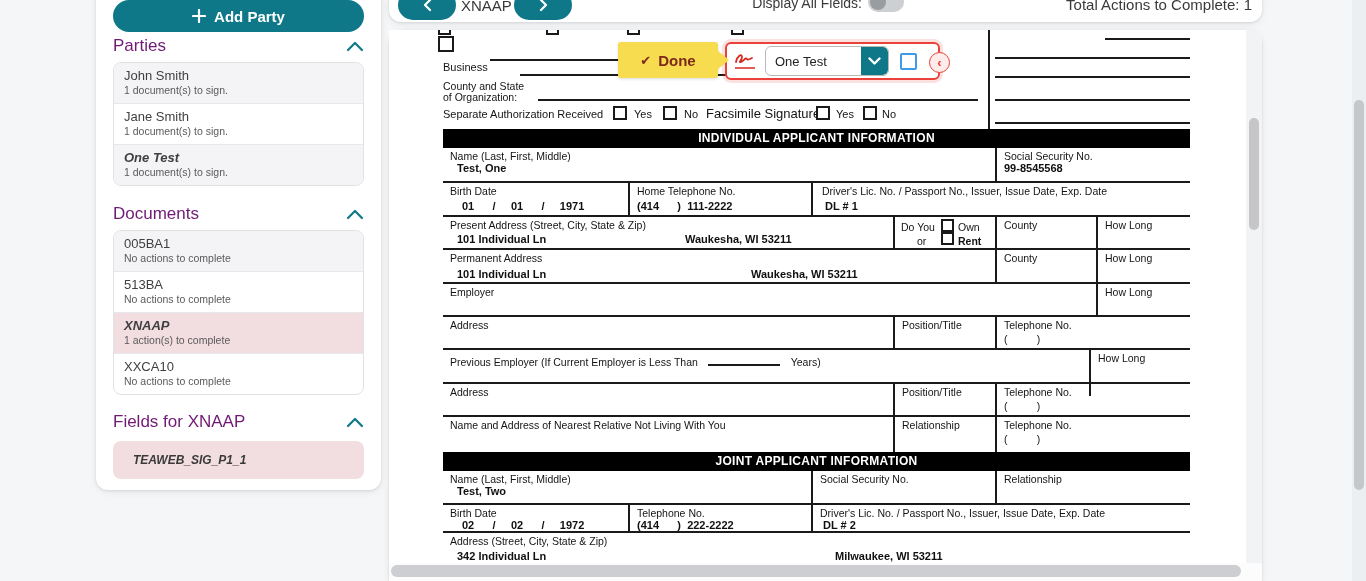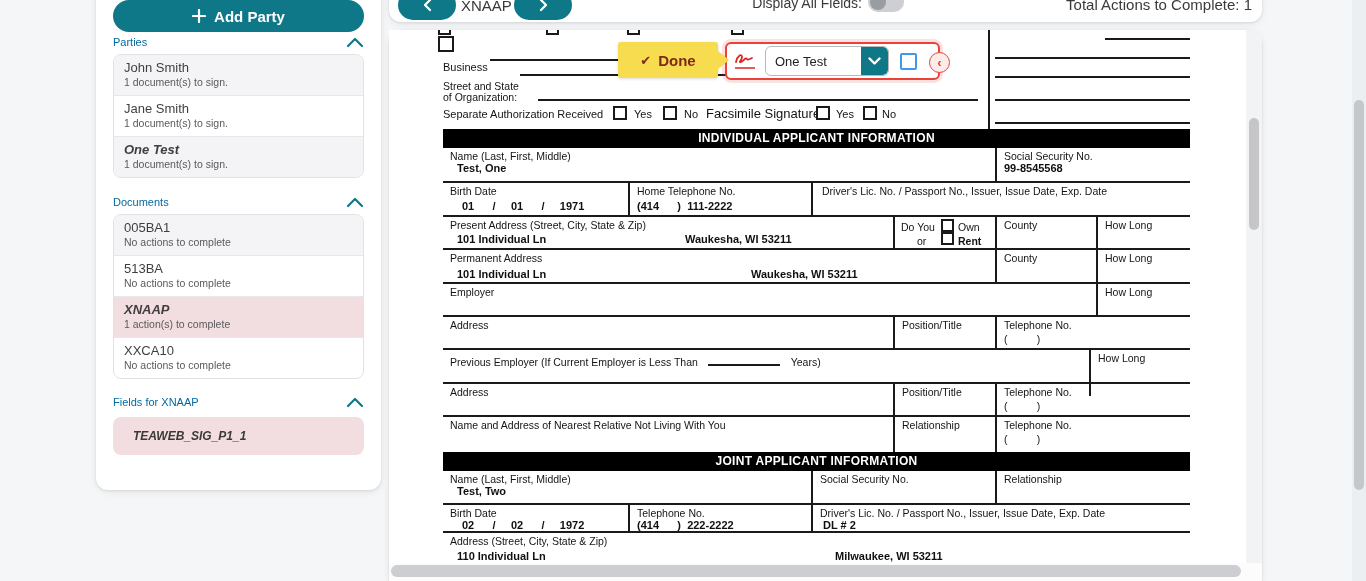--- a/index.html
+++ b/index.html
@@ -5,21 +5,21 @@
   html,body{margin:0;padding:0;}
   body{width:1366px;height:581px;overflow:hidden;font-family:"Liberation Sans",sans-serif;}
   .page{position:relative;width:1366px;height:581px;background:#f4f6f8;overflow:hidden;}
   .abs{position:absolute;}
   .card{position:absolute;background:#fff;border-radius:12px;box-shadow:0 1px 3px rgba(0,0,0,.10),0 2px 8px rgba(0,0,0,.06);}
 
   
   .sidebar{left:96px;top:-12px;width:285px;height:490px;padding-top:12px;box-sizing:content-box;}
   .addparty{margin:0 17px;height:32px;border-radius:16px;background:#0e7889;color:#fff;display:flex;align-items:center;justify-content:center;gap:8px;font-size:15px;font-weight:bold;cursor:pointer;}
   .sec-head{margin:4px 17px 0;display:flex;align-items:center;justify-content:space-between;}
-  .sec-head .t{font-size:11px;color:#0369a1;}
+  .sec-head .t{font-size:17px;color:#701a75;}
   .list{margin:6px 17px 0;border:1px solid #e2e2e6;border-radius:8px;overflow:hidden;background:#fff;}
   .srow{padding:5px 10px 6px;border-bottom:1px solid #e8e8ec;cursor:pointer;}
   .srow:last-child{border-bottom:none;}
   .srow .nm{font-size:13px;line-height:16px;color:#3f3f41;}
   .srow .sb{font-size:10.5px;line-height:13px;color:#5a5a5c;}
   .bg-alt{background:#f4f4f6;}
   .bg-pink{background:#f2dee0;}
   .sel{font-weight:bold;font-style:italic;}
   .fieldrow{margin:9px 17px 0;height:38px;border-radius:8px;background:#f2dee0;display:flex;align-items:center;padding-left:20px;font-size:12px;font-weight:bold;font-style:italic;color:#3a3a3a;cursor:pointer;}
 
@@ -160,21 +160,21 @@
 
       <div class="pb" style="left:49px;"></div>
       <div class="pb" style="left:157px;"></div>
       <div class="pb" style="left:238px;"></div>
       <div class="pb" style="left:342px;"></div>
 
       <div class="cbx" style="left:49px;top:6px;"></div>
       <div class="hl" style="left:101px;top:29px;width:315px;"></div>
       <div class="abs lbl" style="left:54px;top:31px;font-size:11px;">Business</div>
       <div class="hl" style="left:131px;top:44px;width:290px;"></div>
-      <div class="abs lbl" style="left:54px;top:50px;">Street and State</div>
+      <div class="abs lbl" style="left:54px;top:50px;">County and State</div>
       <div class="abs lbl" style="left:54px;top:61px;">of Organization:</div>
       <div class="hl" style="left:149px;top:69px;width:440px;"></div>
 
       <div class="abs lbl" style="left:54px;top:78px;font-size:11px;">Separate Authorization Received</div>
       <div class="cbx cbs" style="left:224px;top:76px;"></div>
       <div class="abs lbl" style="left:245px;top:78px;font-size:11px;">Yes</div>
       <div class="cbx cbs" style="left:274px;top:76px;"></div>
       <div class="abs lbl" style="left:295px;top:78px;font-size:11px;">No</div>
       <div class="abs lbl" style="left:317px;top:78px;font-size:13px;">Facsimile Signature</div>
       <div class="cbx cbs" style="left:427px;top:76px;"></div>
@@ -232,20 +232,21 @@
         <div class="cell" style="left:0;width:185px;">
           <div class="lbl">Birth Date</div>
           <div class="val" style="margin-left:12px;margin-top:3px;">01      /     01      /     1971</div>
         </div>
         <div class="cell" style="left:370px;width:185px;left:187px;">
           <div class="lbl">Home Telephone No.</div>
           <div class="val" style="margin-top:3px;">(414      )  111-2222</div>
         </div>
         <div class="cell" style="left:372px;width:375px;">
           <div class="lbl">Driver's Lic. No. / Passport No., Issuer, Issue Date, Exp. Date</div>
+          <div class="val" style="margin-top:3px;margin-left:3px;">DL # 1</div>
         </div>
       </div>
 
       <div class="frow" style="top:185px;height:33px;">
         <div class="vd" style="left:450px;"></div>
           <div class="vd" style="left:552px;"></div>
           <div class="vd" style="left:653px;"></div>
         <div class="cell" style="left:0;width:450px;">
           <div class="lbl">Present Address (Street, City, State &amp; Zip)</div>
           <div style="position:relative;">
@@ -385,21 +386,21 @@
         <div class="cell" style="left:370px;width:377px;">
           <div class="lbl">Driver's Lic. No. / Passport No., Issuer, Issue Date, Exp. Date</div>
           <div class="val" style="margin-left:3px;">DL # 2</div>
         </div>
       </div>
 
       <div class="frow" style="top:501px;height:32px;">
         <div class="cell" style="left:0;width:747px;">
           <div class="lbl">Address (Street, City, State &amp; Zip)</div>
           <div style="position:relative;">
-            <span class="val" style="position:absolute;left:7px;top:3px;">110 Individual Ln</span>
+            <span class="val" style="position:absolute;left:7px;top:3px;">342 Individual Ln</span>
             <span class="val" style="position:absolute;left:385px;top:3px;">Milwaukee, WI 53211</span>
           </div>
         </div>
       </div>
 
     </div>
 
     <div class="vtrack">
       <div class="vthumb"></div>
     </div>

